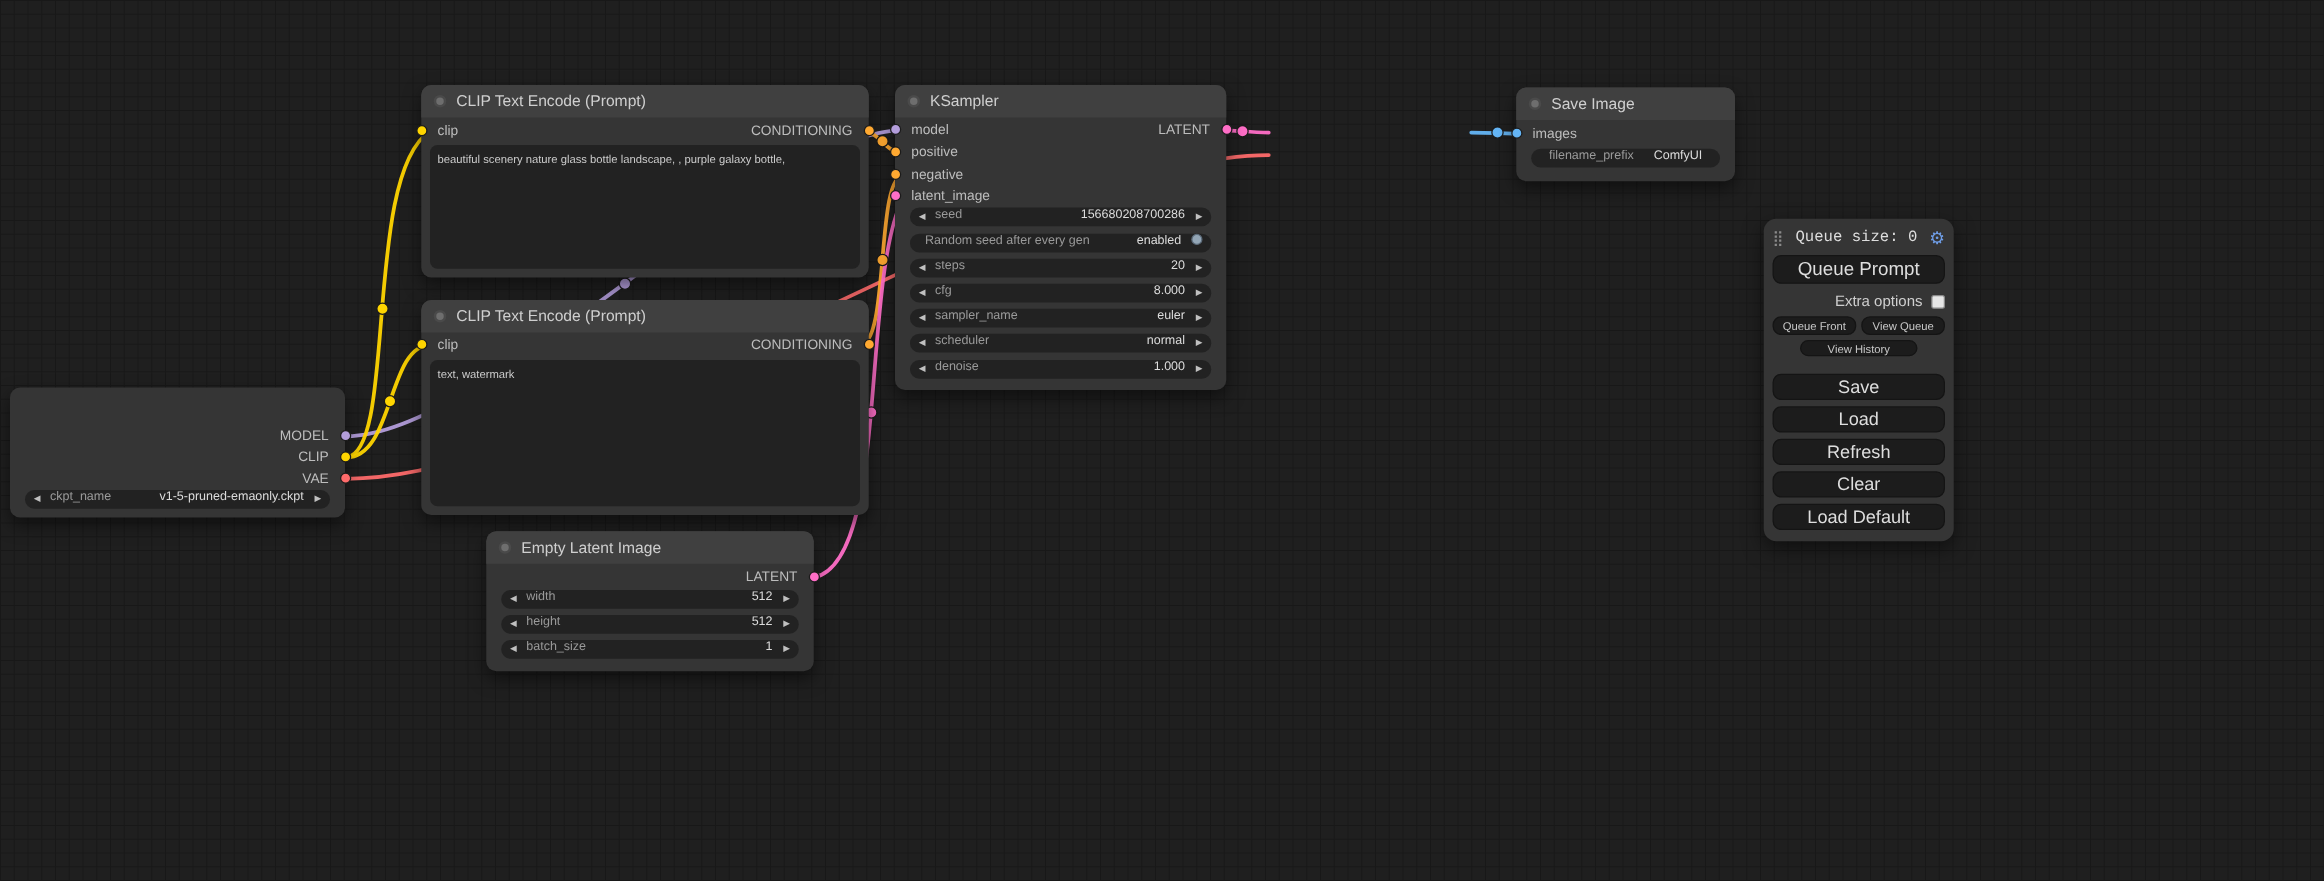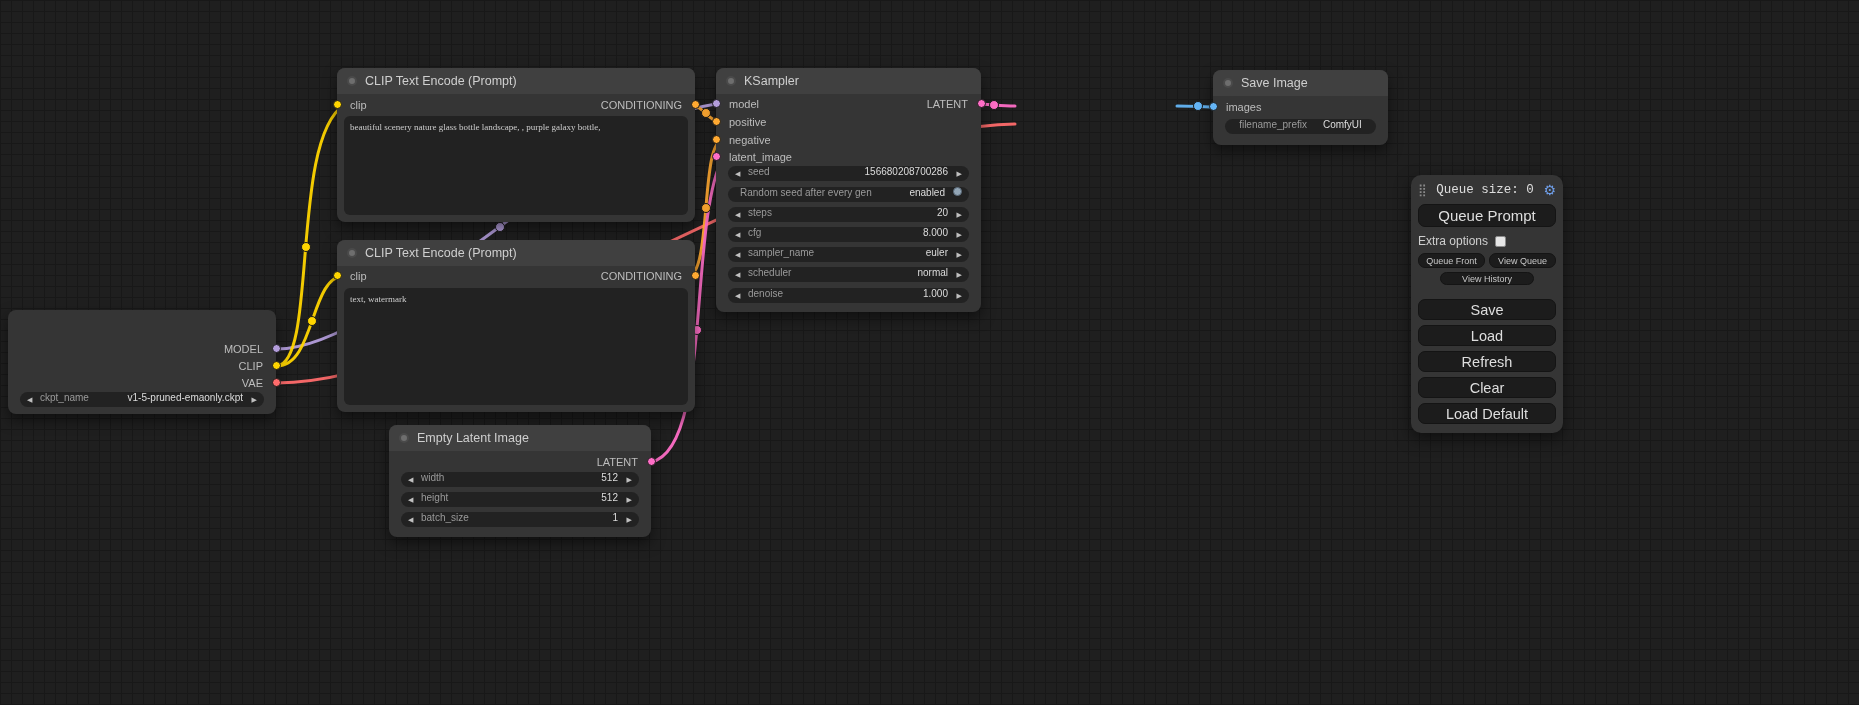--- a/index.html
+++ b/index.html
@@ -57,35 +57,35 @@
   .widget .arr.r { text-align:right; }
   .widget .wl { flex:none; margin-left:2px; white-space:nowrap; }
   .widget .wv { flex:1; text-align:right; margin-right:3px; color:#dcdcdc; white-space:nowrap; }
   .widget.centered { justify-content:center; gap:16px; }
   .widget.centered .wl, .widget.centered .wv { flex:none; margin:0; }
   .toggle-dot { width:9px; height:9px; border-radius:50%; background:#93a6b6;
           border:1px solid #5c6b7a; flex:none; margin-left:5px; }
 
   .prompt-box { position:absolute; left:7px; right:7px; bottom:7px; top:48px;
           background:#222; border-radius:6px; padding:5px 6px;
-          font-family:Liberation Serif, serif; font-size:9px; line-height:1.4;
+          font-family:Liberation Sans, sans-serif; font-size:9px; line-height:1.4;
           color:#cccccc; white-space:pre-wrap; overflow:hidden; }
 
   .menu { position:absolute; z-index:3; left:1411px; top:175px; width:152px;
           background:#353535; border-radius:10px; box-shadow:0 6px 16px rgba(0,0,0,.5);
           padding:6px 7px 9px; color:#ddd; }
   .menu-header { display:flex; align-items:center; height:18px; }
   .drag-handle { color:#8a8a8a; font-size:12px; line-height:12px; }
   .queue-size { flex:1; text-align:center; font-size:12.5px; color:#dedede;font-family:Liberation Mono, monospace; }
   .gear { font-size:14px; line-height:14px; color:var(--accent_gear); }
   .btn { display:block; width:100%; background:#1c1c1c; border:1px solid #141414;
           color:#dedede; border-radius:7px; font-family:inherit; cursor:pointer; }
   .btn-queue { height:23px; font-size:15px; margin-top:5px; }
   .btn-big { height:21px; font-size:14.5px; margin-top:5px; }
-  .extra-row { display:flex; align-items:center; justify-content:flex-start; gap:7px;
+  .extra-row { display:flex; align-items:center; justify-content:flex-end; gap:7px;
           margin-top:7px; font-size:12px; color:#cfcfcf; }
   .checkbox { width:11px; height:11px; background:#e6e6e6; border:1px solid #8a8a8a;
           border-radius:2px; }
   .small-row { display:flex; gap:4px; margin-top:5px; }
   .btn-small { flex:1; height:15px; font-size:9px; border-radius:7px; padding:0; color:#c8c8c8; }
   .btn-history { width:68%; margin:4px auto 0; height:13px; font-size:9px;
           border-radius:7px; padding:0; color:#c8c8c8; }
   .menu-gap { height:9px; }
 </style>
 </head>

